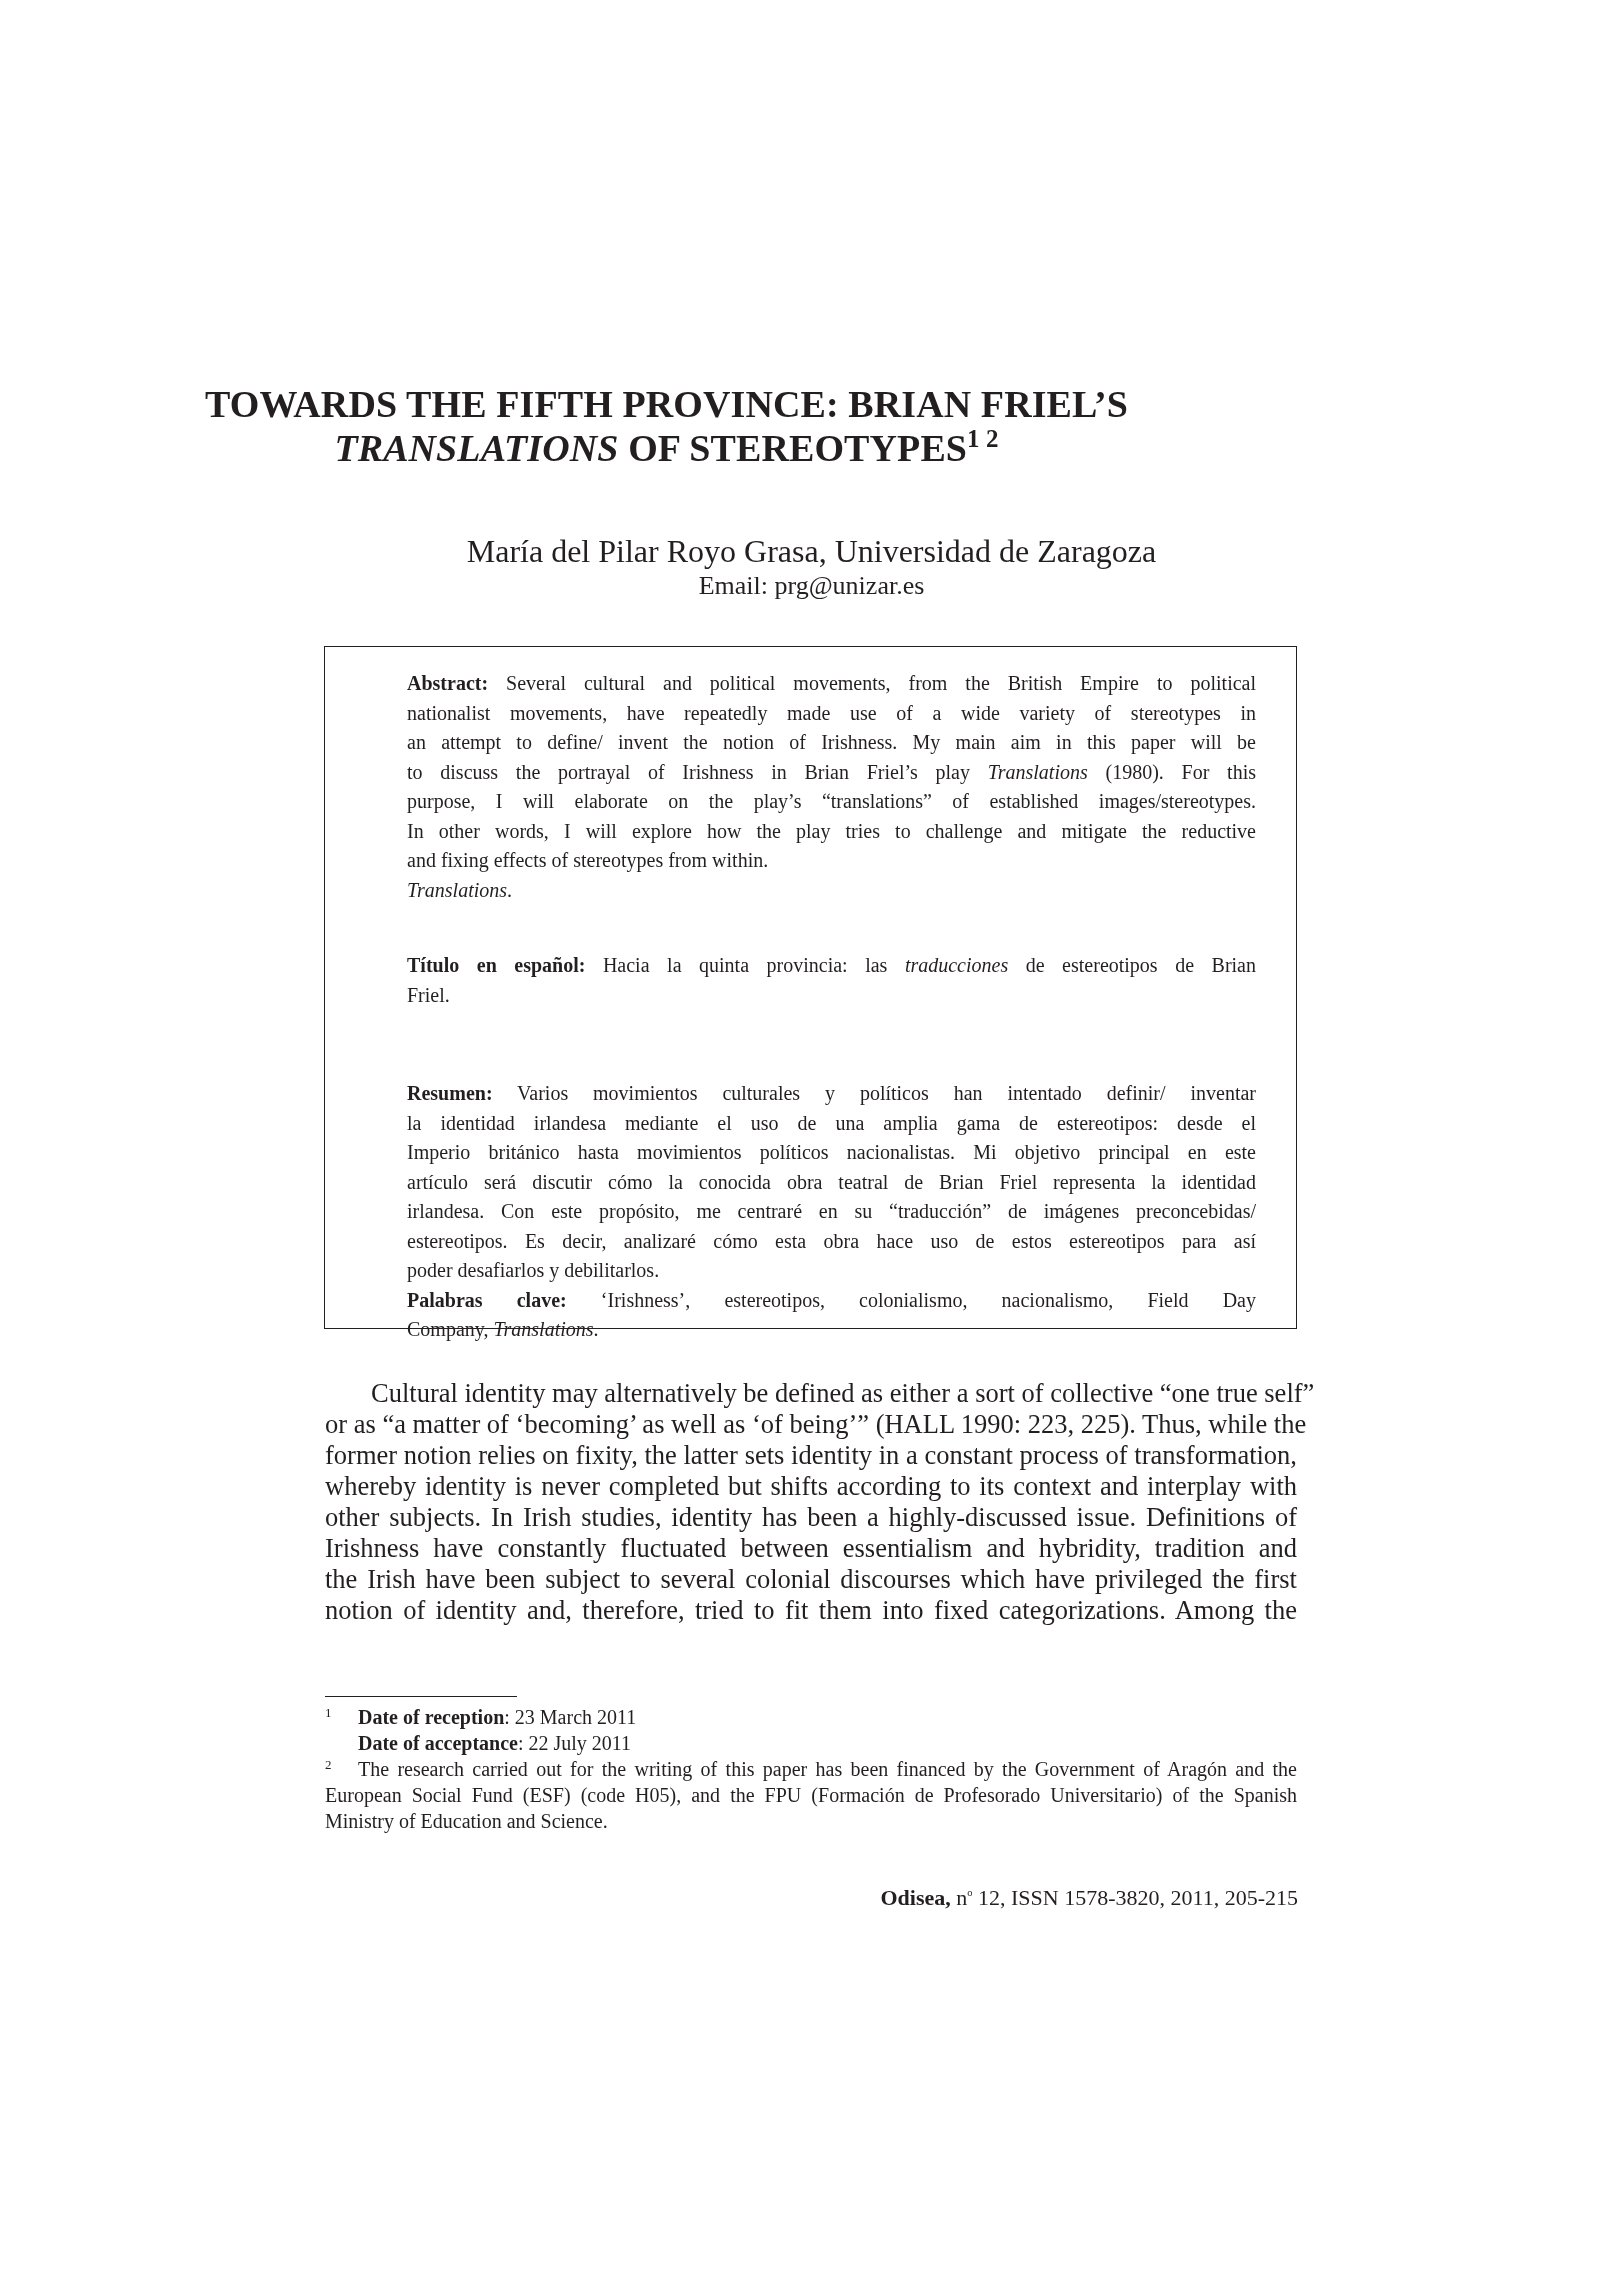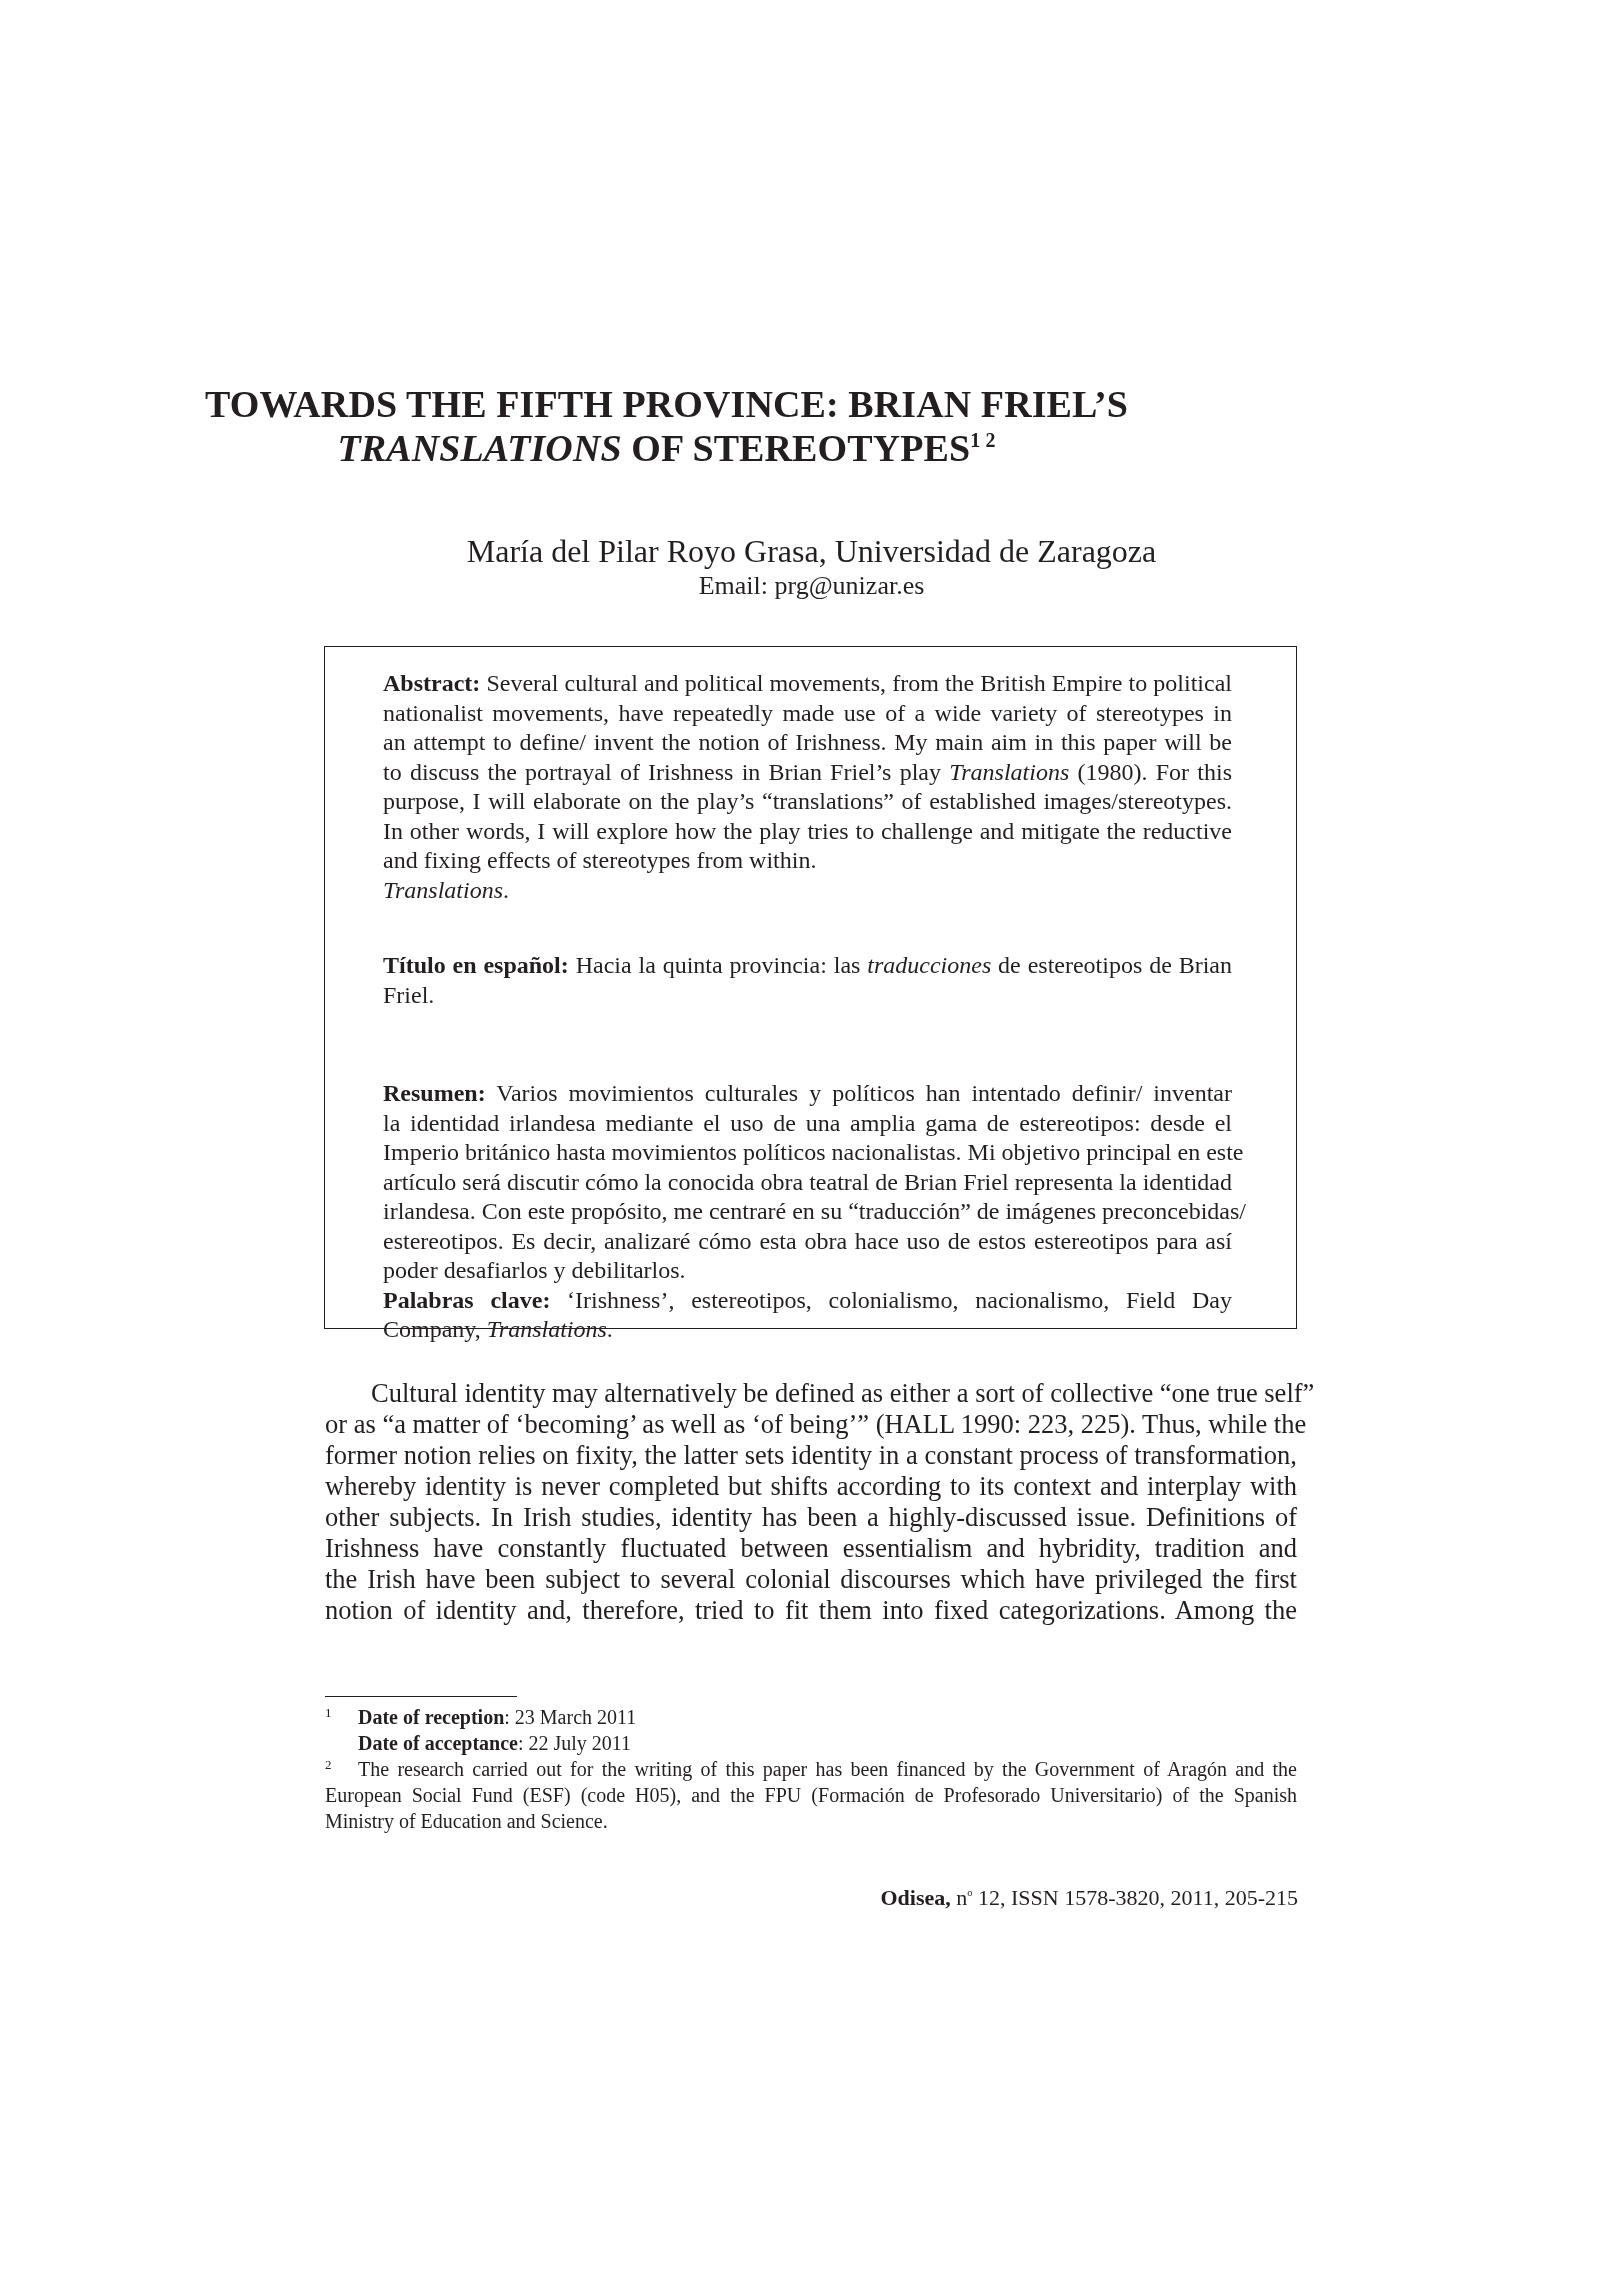--- a/index.html
+++ b/index.html
@@ -2,26 +2,26 @@
 <html style="font-size:10.5px"><head>
 <meta charset="utf-8">
 <style>
   html, body { margin: 0; padding: 0; background: #ffffff; }
   body { width: 1623px; height: 2295px; position: relative; overflow: hidden;
          font-family: "Liberation Serif", "DejaVu Serif", serif; color: #231f20; }
   .abs { position: absolute; }
   .title { left: 0; width: 1333px; text-align: center; font-weight: bold;
            font-size: 38px; line-height: 44px; top: 382px; letter-spacing: 0.1px; }
   .title .it { font-style: italic; }
-  .title sup { font-size: 20px; vertical-align: 0; position: relative; top: -14.4px; }
+  .title sup { font-size: 25px; vertical-align: 0; position: relative; top: -14.4px; }
   .author { left: 0; width: 1623px; text-align: center; font-size: 32px; top: 533px; line-height: 37px; }
   .email { left: 0; width: 1623px; text-align: center; font-size: 26px; top: 571px; line-height: 30px; }
   .box { left: 324px; top: 646px; width: 973px; height: 683px;
          border: 1.6px solid #231f20; box-sizing: border-box; }
-  .abstract { left: 383px; width: 849px; font-size: 24px; line-height: 29.5px; }
+  .abstract { left: 407px; width: 849px; font-size: 20px; line-height: 29.5px; }
   .jl { display: block; text-align: justify; text-align-last: justify; white-space: nowrap; height: 29.5px; overflow: visible; }
   .ll { display: block; text-align: left; white-space: nowrap; height: 29.5px; }
   .body { left: 325px; width: 972px; top: 1378px; font-size: 26.5px; line-height: 31px; }
   .body .jl, .body .ll { height: 31px; }
   .indent { padding-left: 46px; }
   b { font-weight: bold; }
   i { font-style: italic; }
   .rule { left: 325px; top: 1696px; width: 192px; height: 1.3px; background: #231f20; }
   .fn { left: 325px; width: 972px; top: 1704px; font-size: 20px; line-height: 26px; }
   .fn .row { display: block; white-space: nowrap; height: 26px; position: relative; }

